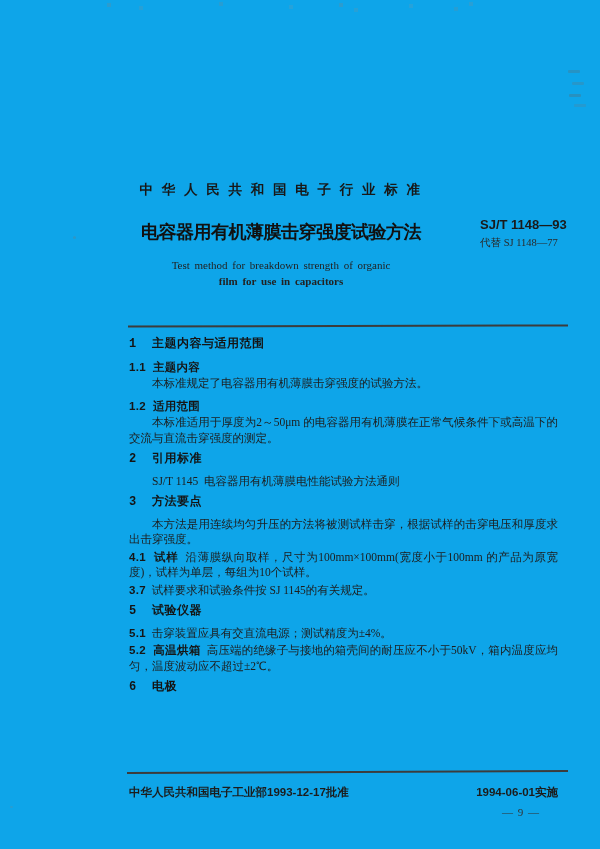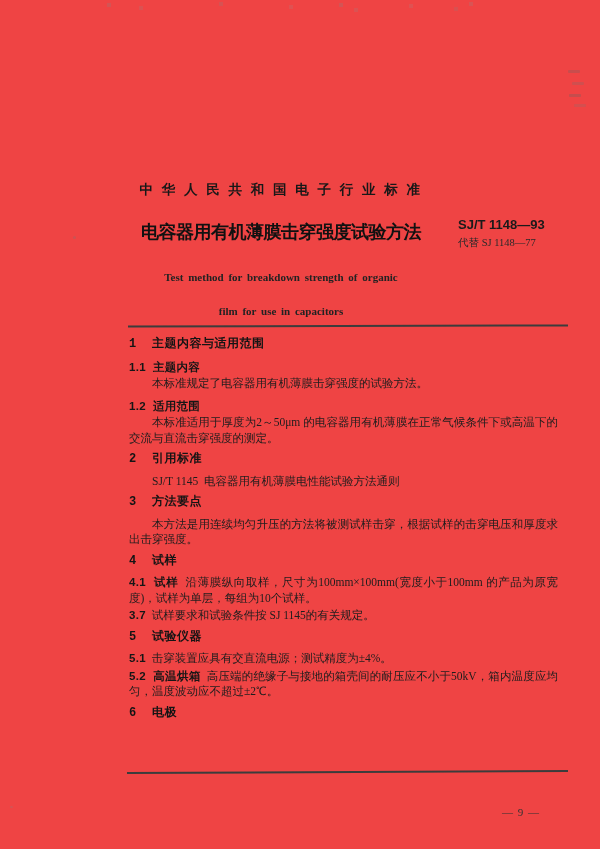--- a/index.html
+++ b/index.html
@@ -1,51 +1,51 @@
 <!DOCTYPE html>
 <html><head>
 <meta charset="utf-8">
 <style>
   * { margin:0; padding:0; box-sizing:border-box; }
   html,body { width:600px; height:849px; }
   body { font-family:"Liberation Serif", serif; background:#e9e9e7; }
 
   .page {
     position:relative; width:600px; height:849px;
-    background:#ef4444; color:#1f1f1f; overflow:hidden;
+    background:#0ea5e9; color:#1f1f1f; overflow:hidden;
   }
 
   
   .header-block {
     position:absolute; left:128px; top:182px; width:306px;
     text-align:center;
   }
   .org-line {
     font-family:"Liberation Sans", sans-serif;
     font-weight:bold; font-size:13.5px; line-height:16px;
     letter-spacing:2.5px; color:#181818; white-space:nowrap;
   }
   .doc-title {
     margin-top:23px;
     font-family:"Liberation Sans", sans-serif;
     font-weight:bold; font-size:18px; line-height:22px;
     letter-spacing:-0.5px; color:#111; white-space:nowrap;
   }
   .en-title-1 {
-    margin-top:28px;
-    font-weight:bold; font-size:11px; line-height:12px;
+    margin-top:16px;
+    font-weight:normal; font-size:11px; line-height:12px;
     word-spacing:2px; color:#222;text-align:center;
   }
   .en-title-2 {
-    margin-top:22px;
+    margin-top:4px;
     font-weight:bold; font-size:11px; line-height:12px;
     word-spacing:2px; color:#222;
   }
 
-  .std-block { position:absolute; left:458px; top:217px; text-align:left; }
+  .std-block { position:absolute; left:480px; top:217px; text-align:left; }
   .std-no {
     font-family:"Liberation Sans", sans-serif;
     font-weight:bold; font-size:13px; line-height:15px;
     color:#1a1a1a; white-space:nowrap;
   }
   .std-replaces {
     margin-top:5px; font-size:10.5px; line-height:12px;
     color:#2a2a2a; white-space:nowrap;
   }
 
@@ -153,24 +153,27 @@
   <div class="doc-body">
       <div class="blk h">1  主题内容与适用范围</div>
       <div class="blk sub">1.1  主题内容</div>
       <div class="blk p">本标准规定了电容器用有机薄膜击穿强度的试验方法。</div>
       <div class="blk sub">1.2  适用范围</div>
       <div class="blk p">本标准适用于厚度为2～50μm 的电容器用有机薄膜在正常气候条件下或高温下的交流与直流击穿强度的测定。</div>
       <div class="blk h">2  引用标准</div>
       <div class="blk p">SJ/T 1145  电容器用有机薄膜电性能试验方法通则</div>
       <div class="blk h">3  方法要点</div>
       <div class="blk p">本方法是用连续均匀升压的方法将被测试样击穿，根据试样的击穿电压和厚度求出击穿强度。</div>
-      <div class="blk h">4  试样</div>
       <div class="blk pn"><span class="lead">4.1  试样</span><span>  沿薄膜纵向取样，尺寸为100mm×100mm(宽度小于100mm 的产品为原宽度)，试样为单层，每组为10个试样。</span></div>
       <div class="blk pn"><span class="lead">3.7</span><span>  试样要求和试验条件按 SJ 1145的有关规定。</span></div>
       <div class="blk h">5  试验仪器</div>
       <div class="blk pn"><span class="lead">5.1</span><span>  击穿装置应具有交直流电源；测试精度为±4%。</span></div>
       <div class="blk pn"><span class="lead">5.2  高温烘箱</span><span>  高压端的绝缘子与接地的箱壳间的耐压应不小于50kV，箱内温度应均匀，温度波动应不超过±2℃。</span></div>
       <div class="blk h">6  电极</div>
     </div>
 
+  <div class="footer-row">
+    <span>中华人民共和国电子工业部1993-12-17批准</span>
+    <span>1994-06-01实施</span>
+  </div>
   <div class="page-number">— 9 —</div>
 
 </div>
 
 </body></html>

